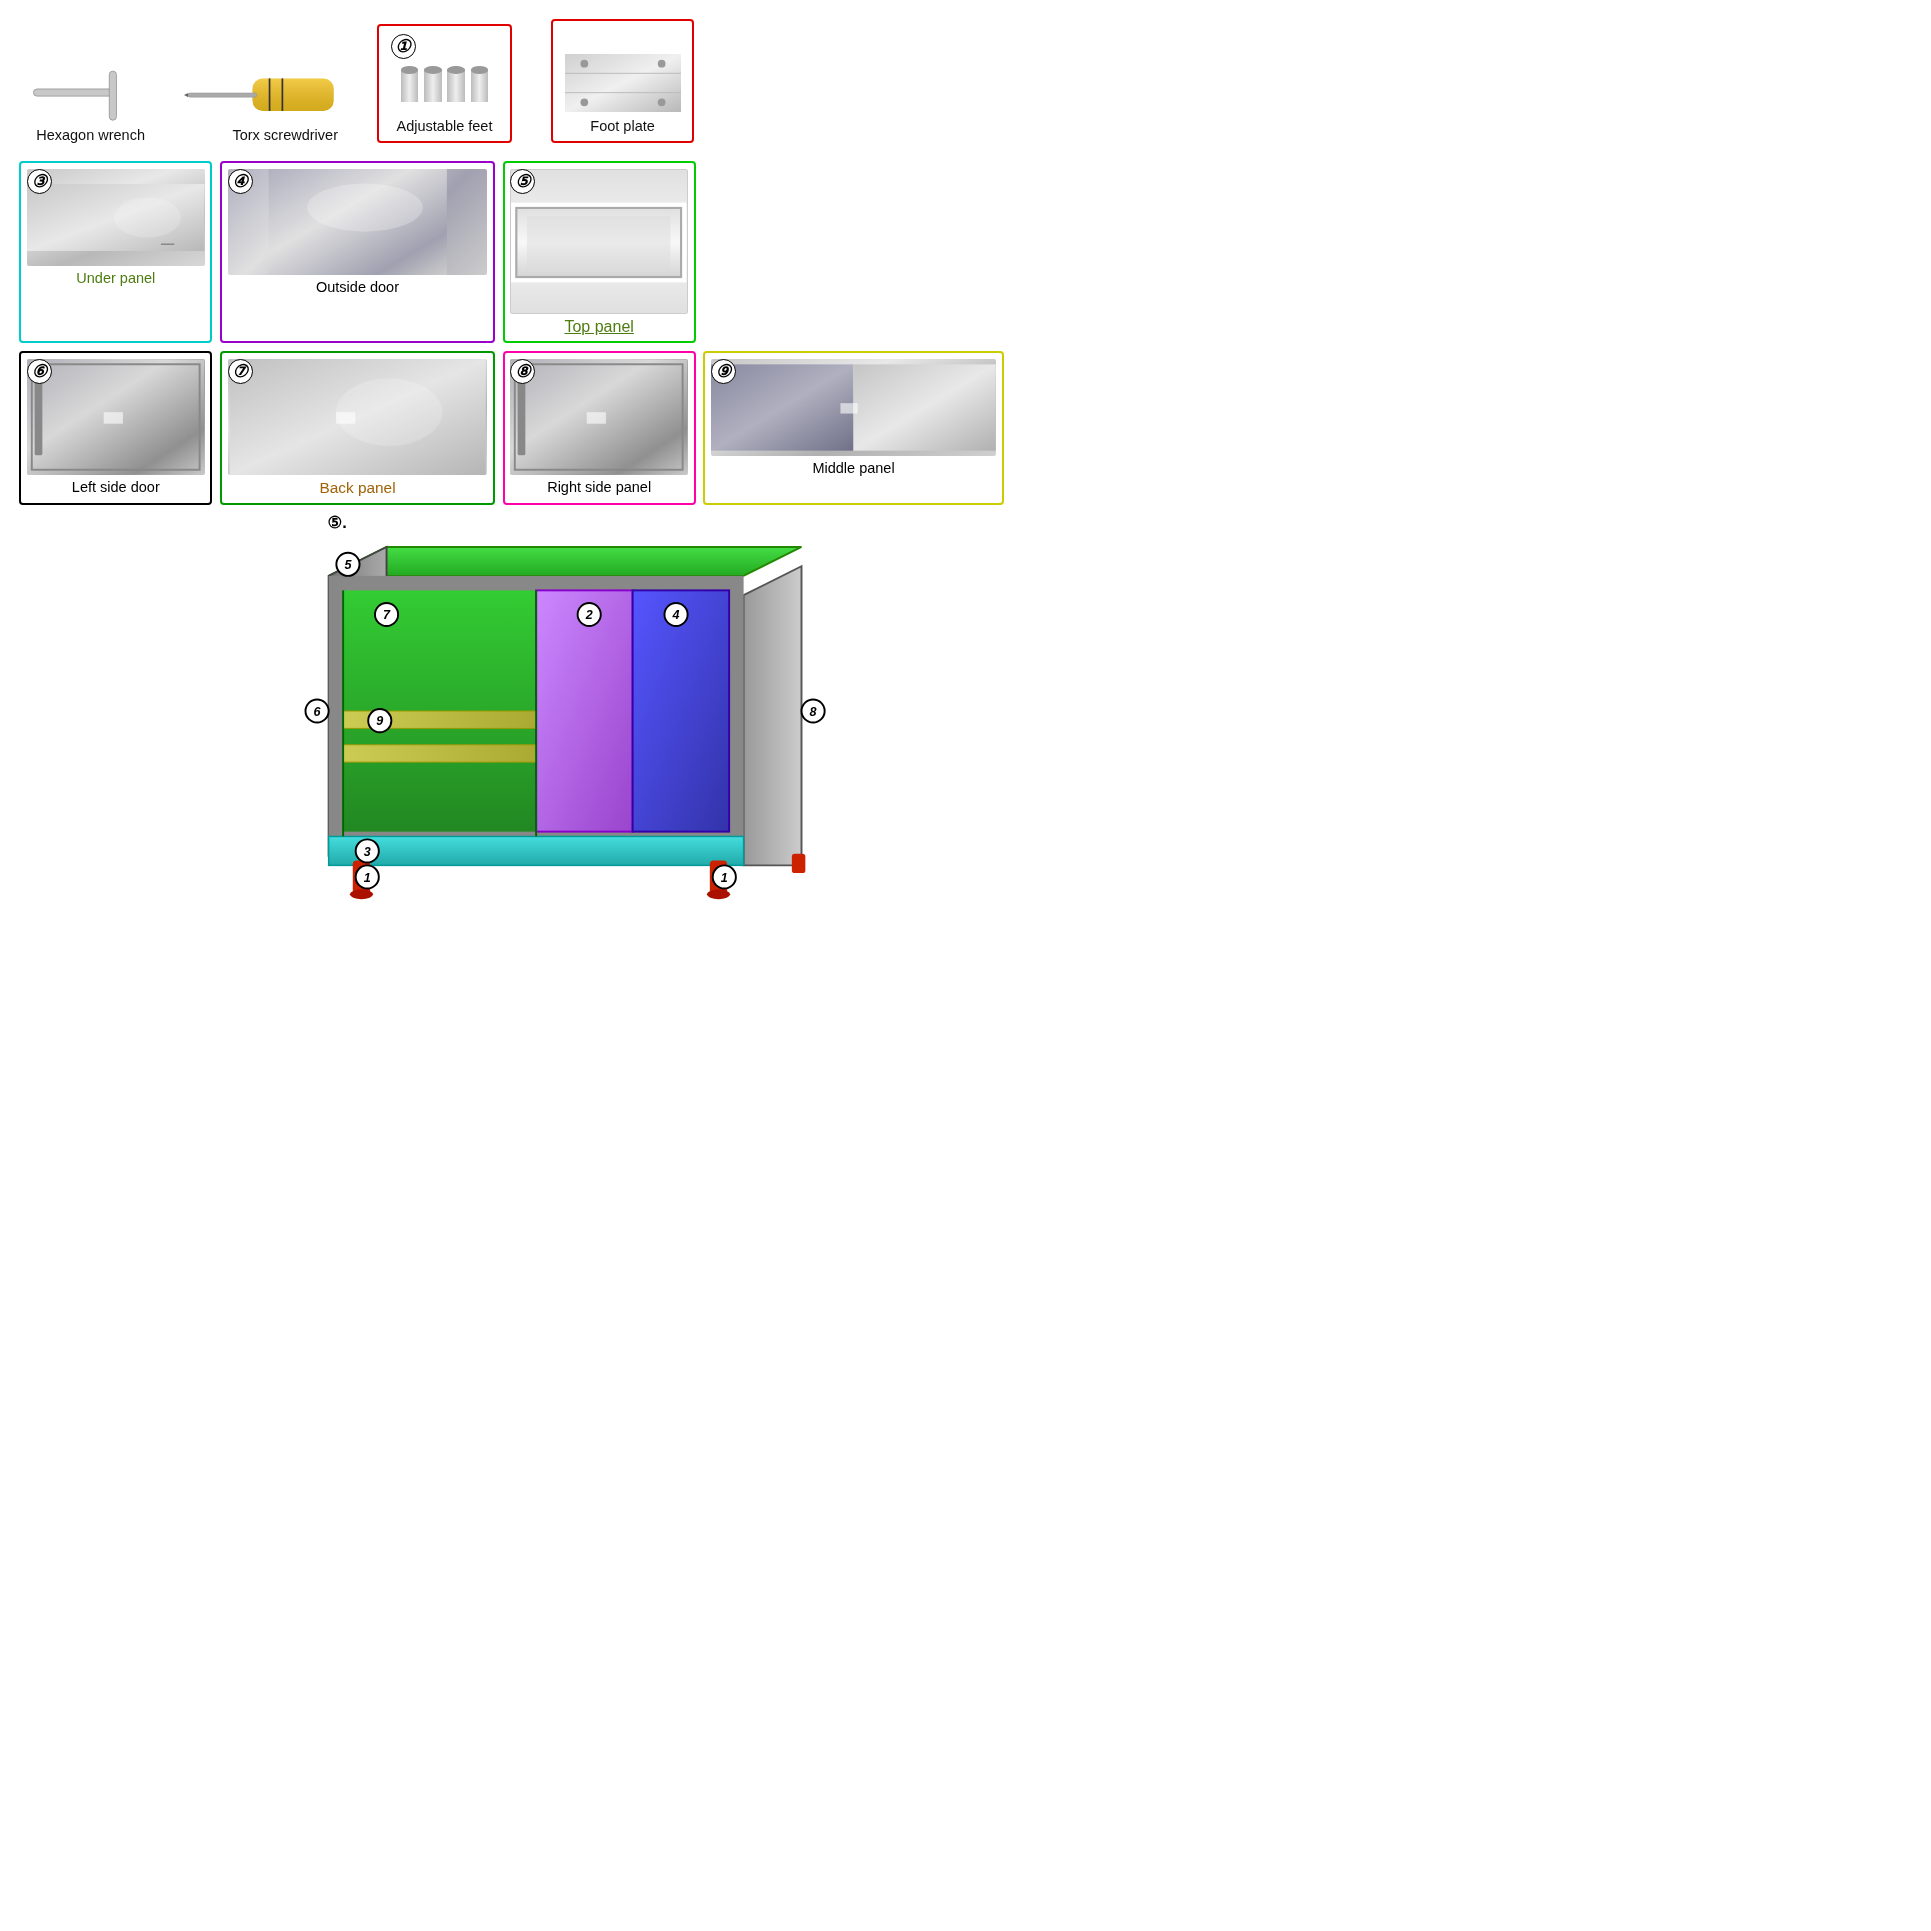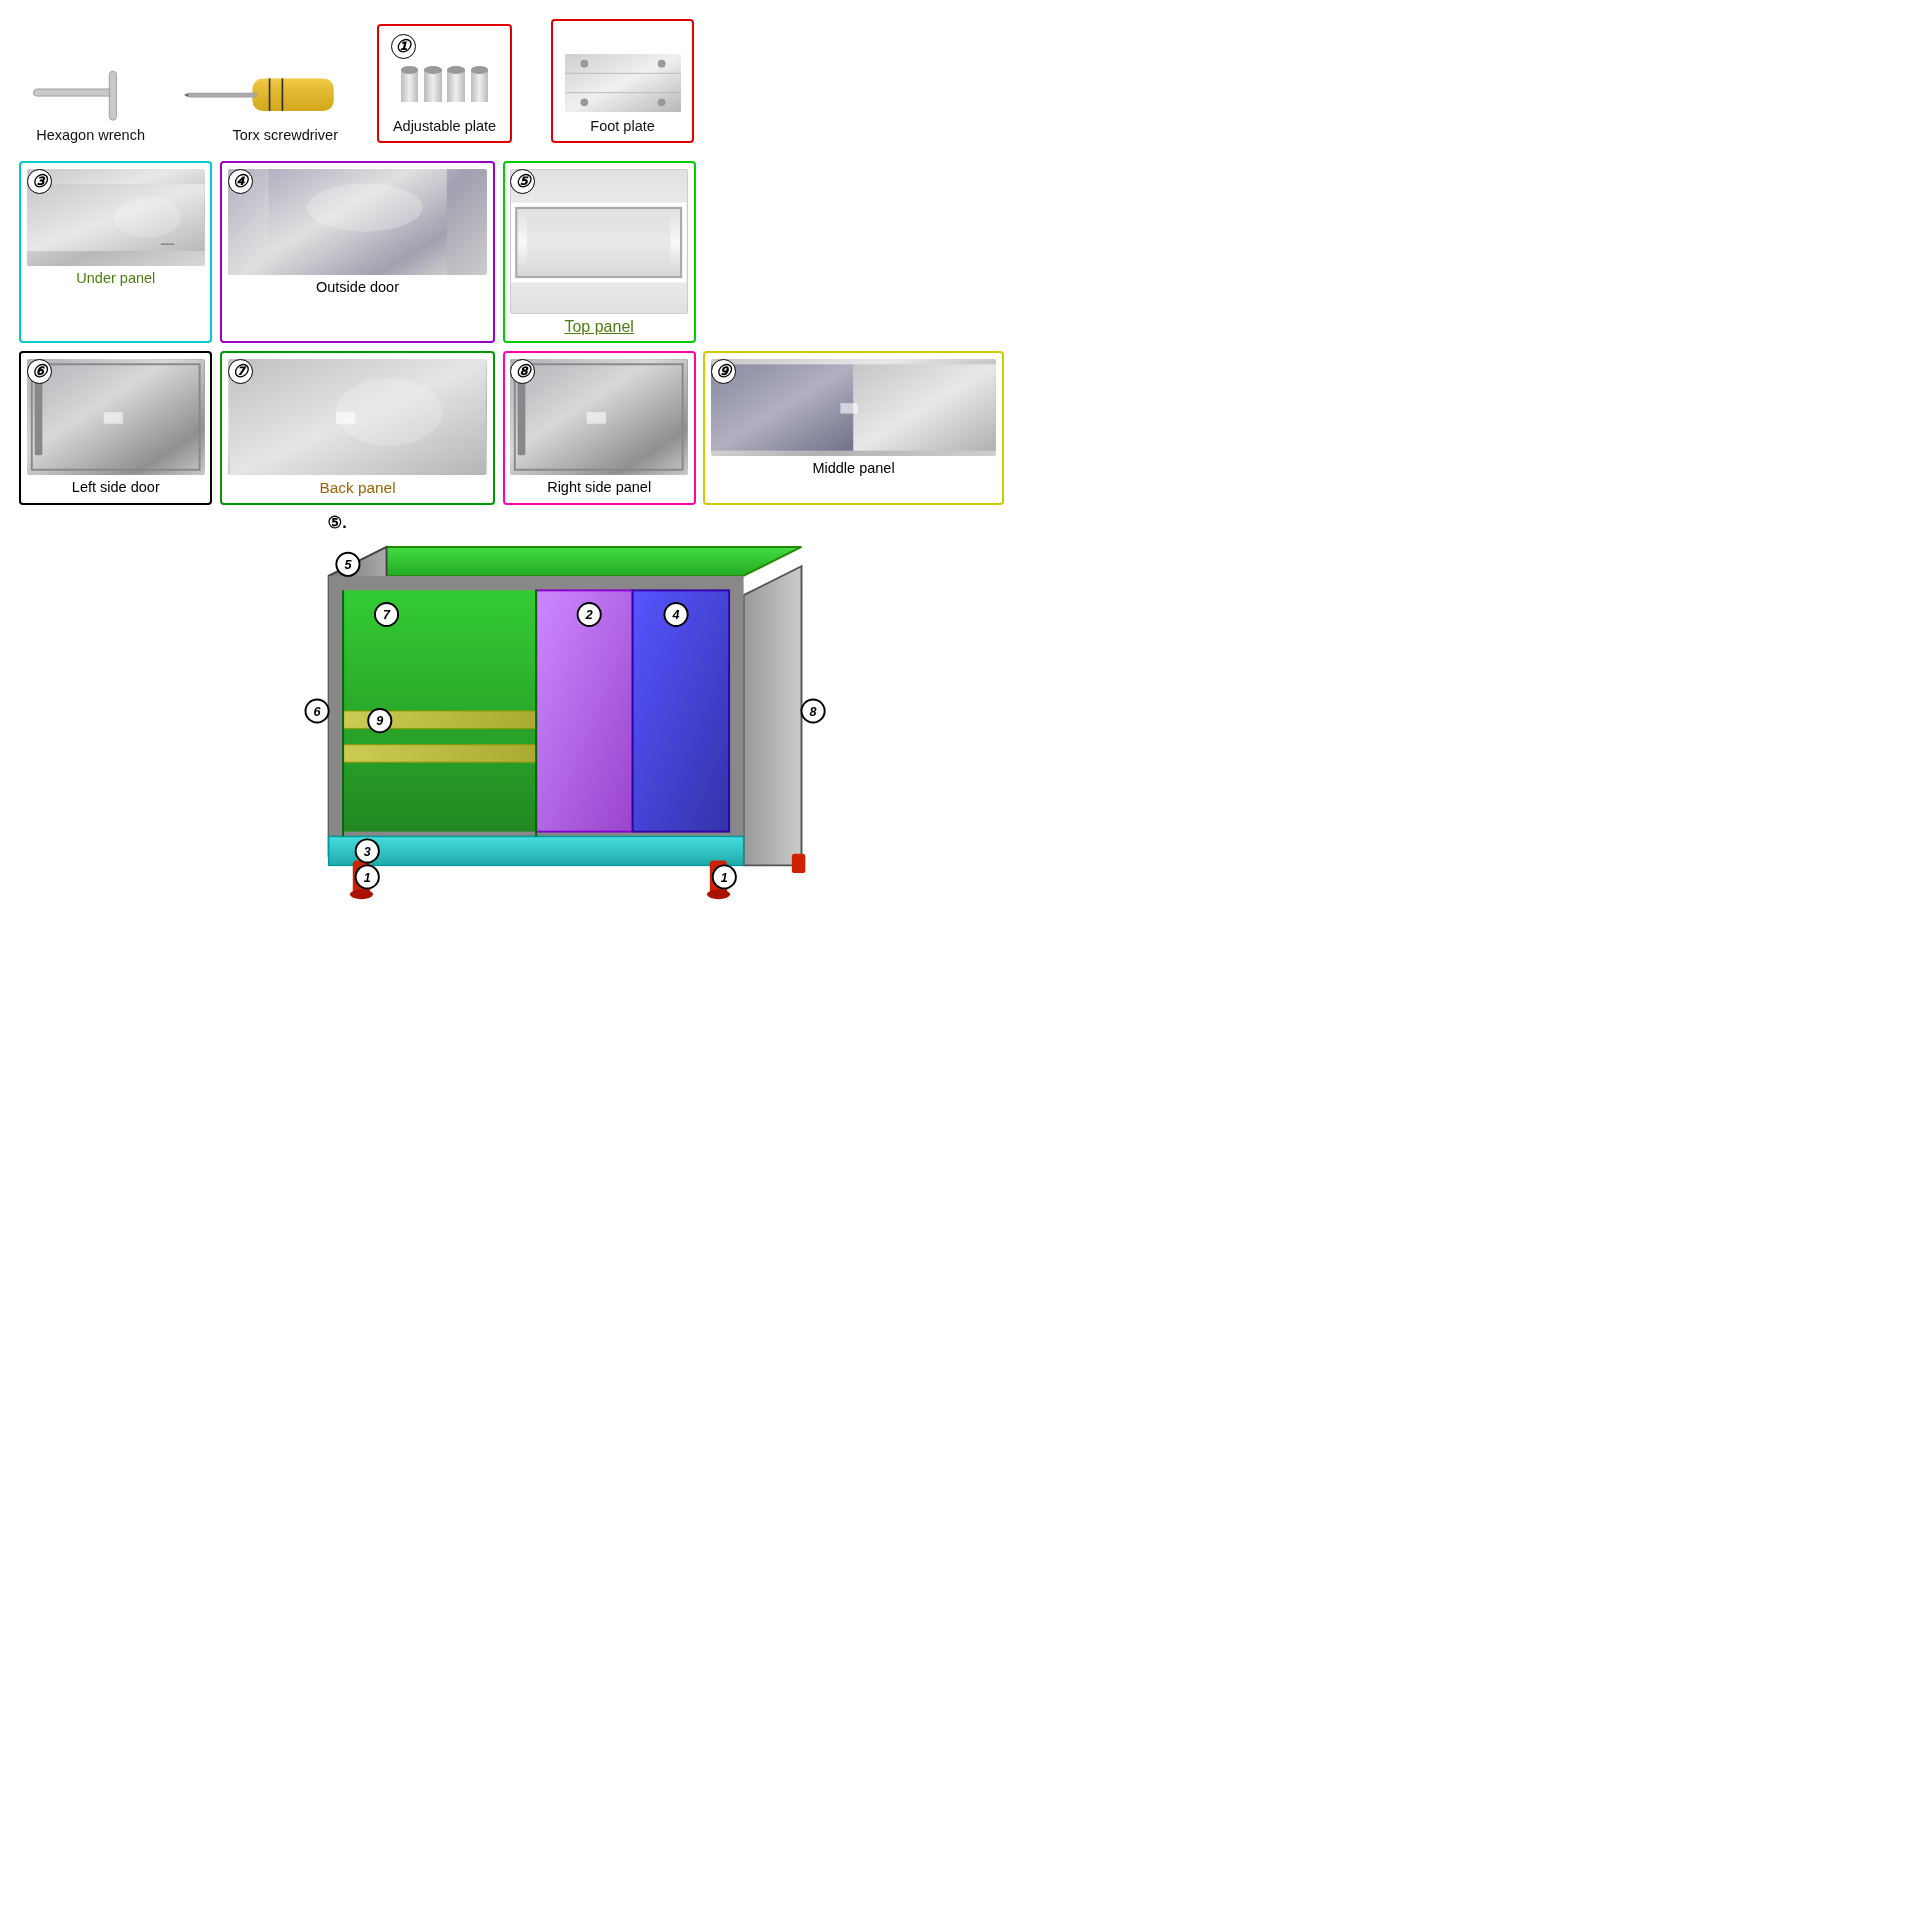--- a/index.html
+++ b/index.html
@@ -246,21 +246,21 @@
     <div class="tool-box-red" style="min-width:135px;">
       <div style="display:flex; align-items:flex-start; width:100%;">
         <div class="numbered-badge">①</div>
       </div>
       <div class="adjustable-feet-img">
         <div class="foot-cylinder"></div>
         <div class="foot-cylinder"></div>
         <div class="foot-cylinder"></div>
         <div class="foot-cylinder"></div>
       </div>
-      <span class="tool-label">Adjustable plate</span>
+      <span class="tool-label">Adjustable feet</span>
     </div>
 
     <div class="tool-box-red" style="min-width:135px;">
       <div style="height:25px;"></div>
       <div class="foot-plate-img metal-panel">
 
         <svg width="116" height="58" viewBox="0 0 120 60">
           <rect x="0" y="0" width="120" height="60" fill="url(#metalGrad2)"></rect>
           <line x1="0" y1="20" x2="120" y2="20" stroke="#bbb" stroke-width="1"></line>
           <line x1="0" y1="40" x2="120" y2="40" stroke="#bbb" stroke-width="1"></line>

